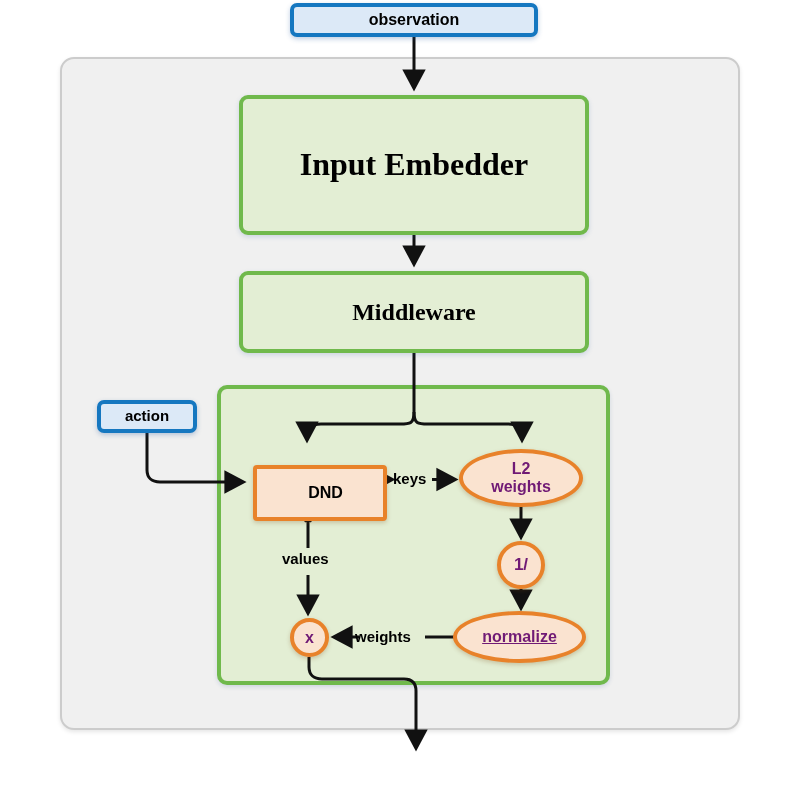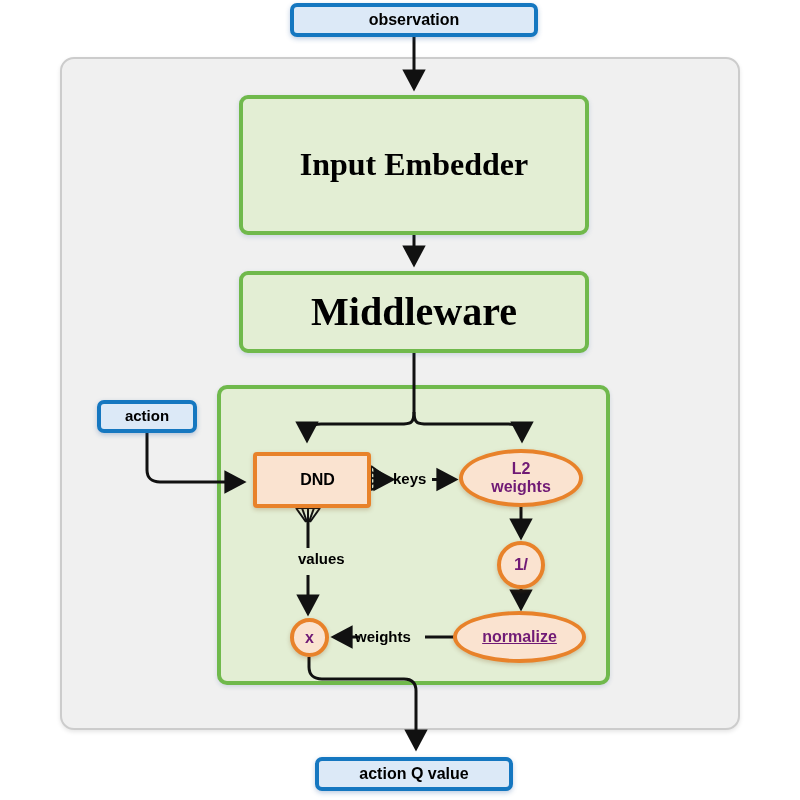--- a/index.html
+++ b/index.html
@@ -123,34 +123,31 @@
   </svg>
 
   <div class="node io big" style="left:290px;top:3px;width:248px;height:34px;">
     <span>observation</span>
   </div>
 
   <div class="node io small" style="left:97px;top:392px;width:100px;height:33px;margin-top:8px;">
     <span>action</span>
   </div>
 
-  <div class="node io big" style="left:315px;top:757px;width:198px;height:34px;">
-    <span>action Q value</span>
-  </div>
 
   <div class="node proc" style="left:239px;top:95px;width:350px;height:140px;font-size:32px;">
     <span>Input Embedder</span>
   </div>
 
-  <div class="node proc" style="left:239px;top:271px;width:350px;height:82px;font-size:40px;">
+  <div class="node proc" style="left:239px;top:271px;width:350px;height:82px;font-size:24px;">
     <span>Middleware</span>
   </div>
 
 
-  <div class="node orange-box" style="left:253px;top:452px;width:118px;height:56px;padding-left:11px;">
+  <div class="node orange-box" style="left:253px;top:465px;width:134px;height:56px;padding-left:11px;">
     <span>DND</span>
   </div>
 
   <div class="node ellipse" style="left:459px;top:449px;width:124px;height:58px;font-size:16px;flex-direction:column;">
     <span>L2</span>
     <span>weights</span>
   </div>
 
   <div class="node ellipse" style="left:497px;top:541px;width:48px;height:48px;font-size:17px;">
     <span>1/</span>
@@ -159,17 +156,17 @@
   <div class="node ellipse" style="left:453px;top:611px;width:133px;height:52px;font-size:16px;text-decoration:underline;">
     <span>normalize</span>
   </div>
 
   <div class="node ellipse" style="left:290px;top:618px;width:39px;height:39px;font-size:16px;">
     <span>x</span>
   </div>
 
   <div class="label edge-label" style="left:393px;top:470px;">keys</div>
 
-  <div class="label edge-label" style="left:282px;top:550px;margin-left:16px;">values</div>
+  <div class="label edge-label" style="left:282px;top:550px;">values</div>
 
   <div class="label edge-label" style="left:355px;top:628px;">weights</div>
 
 </div>
 
 </body></html>

